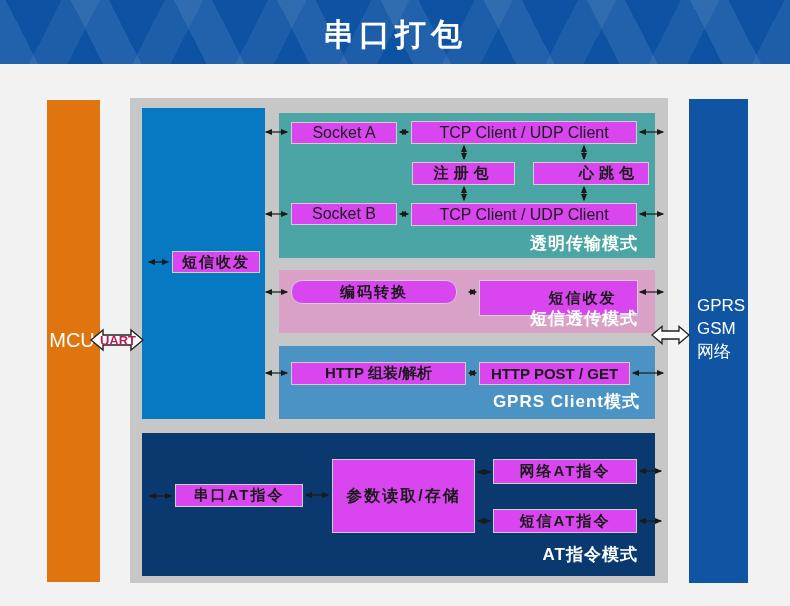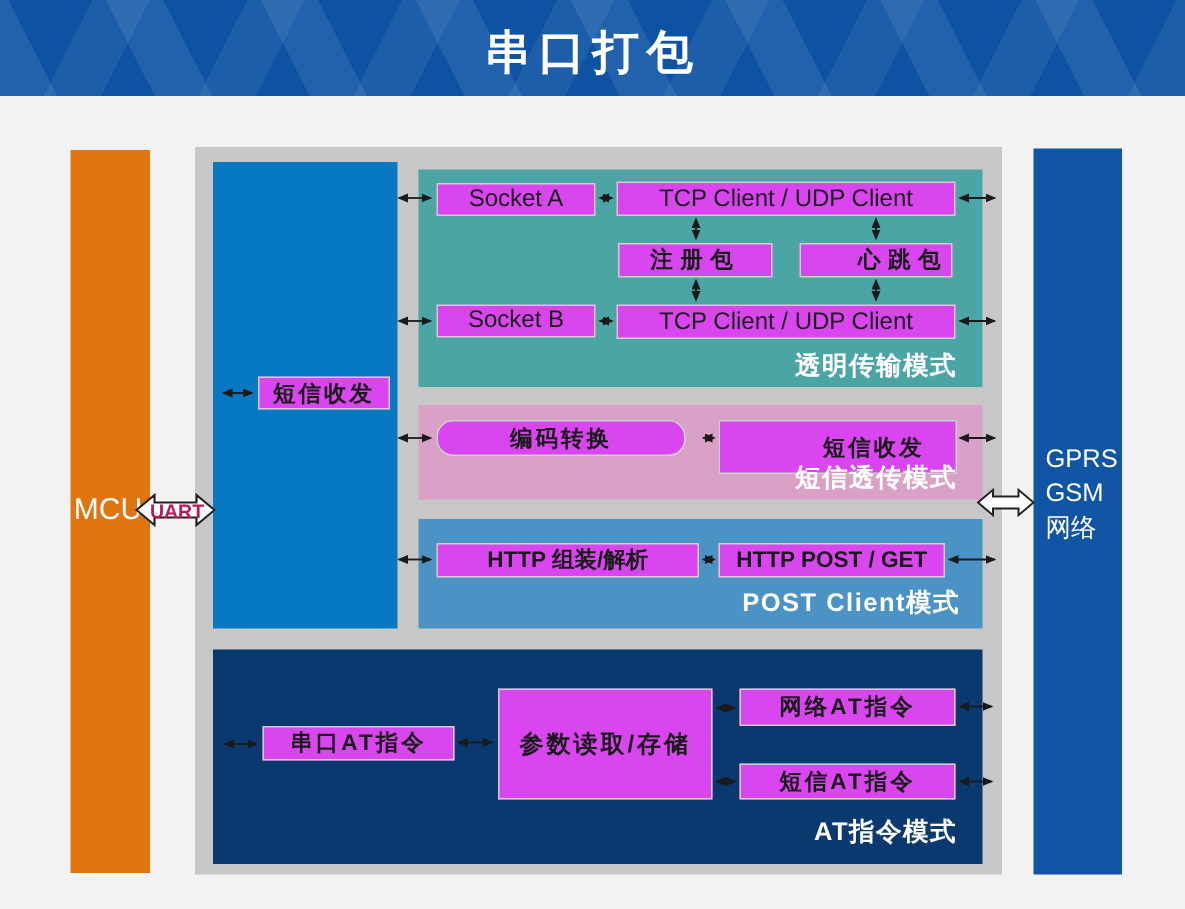--- a/index.html
+++ b/index.html
@@ -43,21 +43,21 @@
   .wbox{
     position:absolute;box-sizing:border-box;
     background:#d946ef;border:1px solid #cfcfcf;
     display:flex;align-items:center;justify-content:center;
     font-size:15px;color:#1a1a1a;white-space:nowrap;
   }
   .cn{letter-spacing:2px;font-weight:bold;}
   #box-socket-a{left:291px;top:122px;width:106px;height:22px;font-size:16px;}
   #box-tcp-top{left:411px;top:121px;width:226px;height:23px;font-size:16px;}
   #box-register{left:412px;top:162px;width:103px;height:23px;letter-spacing:5px;font-weight:bold;}
-  #box-heartbeat{left:533px;top:162px;width:102px;height:23px;letter-spacing:5px;font-weight:bold;padding-left:36px;}
+  #box-heartbeat{left:533px;top:162px;width:116px;height:23px;letter-spacing:5px;font-weight:bold;padding-left:36px;}
   #box-socket-b{left:291px;top:203px;width:106px;height:22px;font-size:16px;}
   #box-tcp-bottom{left:411px;top:203px;width:226px;height:23px;font-size:16px;}
   #box-encode{left:291px;top:280px;width:166px;height:24px;border-radius:11px;}
   #box-smsio{left:479px;top:280px;width:159px;height:36px;padding-left:48px;}
   #box-http-asm{left:291px;top:362px;width:175px;height:23px;font-weight:bold;}
   #box-http-post{left:479px;top:362px;width:151px;height:23px;font-weight:bold;}
   #box-serial-pack{left:172px;top:251px;width:88px;height:22px;}
   #box-serial-at{left:175px;top:484px;width:128px;height:23px;}
   #box-param{left:332px;top:459px;width:143px;height:74px;font-size:16px;}
   #box-net-at{left:493px;top:459px;width:144px;height:25px;}
@@ -111,21 +111,21 @@
 <div class="wbox" id="box-socket-b">Socket B</div>
 <div class="wbox" id="box-tcp-bottom">TCP Client / UDP Client</div>
 <div class="sec-label" id="lbl-transparent">透明传输模式</div>
 
 <div class="wbox cn" id="box-encode">编码转换</div>
 <div class="wbox cn" id="box-smsio">短信收发</div>
 <div class="sec-label" id="lbl-sms">短信透传模式</div>
 
 <div class="wbox" id="box-http-asm">HTTP 组装/解析</div>
 <div class="wbox" id="box-http-post">HTTP POST / GET</div>
-<div class="sec-label" id="lbl-httpd">POST Client模式</div>
+<div class="sec-label" id="lbl-httpd">GPRS Client模式</div>
 
 <div class="wbox cn" id="box-serial-at">串口AT指令</div>
 <div class="wbox cn" id="box-param">参数读取/存储</div>
 <div class="wbox cn" id="box-net-at">网络AT指令</div>
 <div class="wbox cn" id="box-sms-at">短信AT指令</div>
 <div class="sec-label" id="lbl-at">AT指令模式</div>
 
 <svg class="abs" id="uart-arrow" viewBox="0 0 54 26">
   <polygon points="1,13 13,3 13,8 41,8 41,3 53,13 41,23 41,18 13,18 13,23" fill="#ffffff" stroke="#222222" stroke-width="1.4" stroke-linejoin="miter"></polygon>
 </svg>

